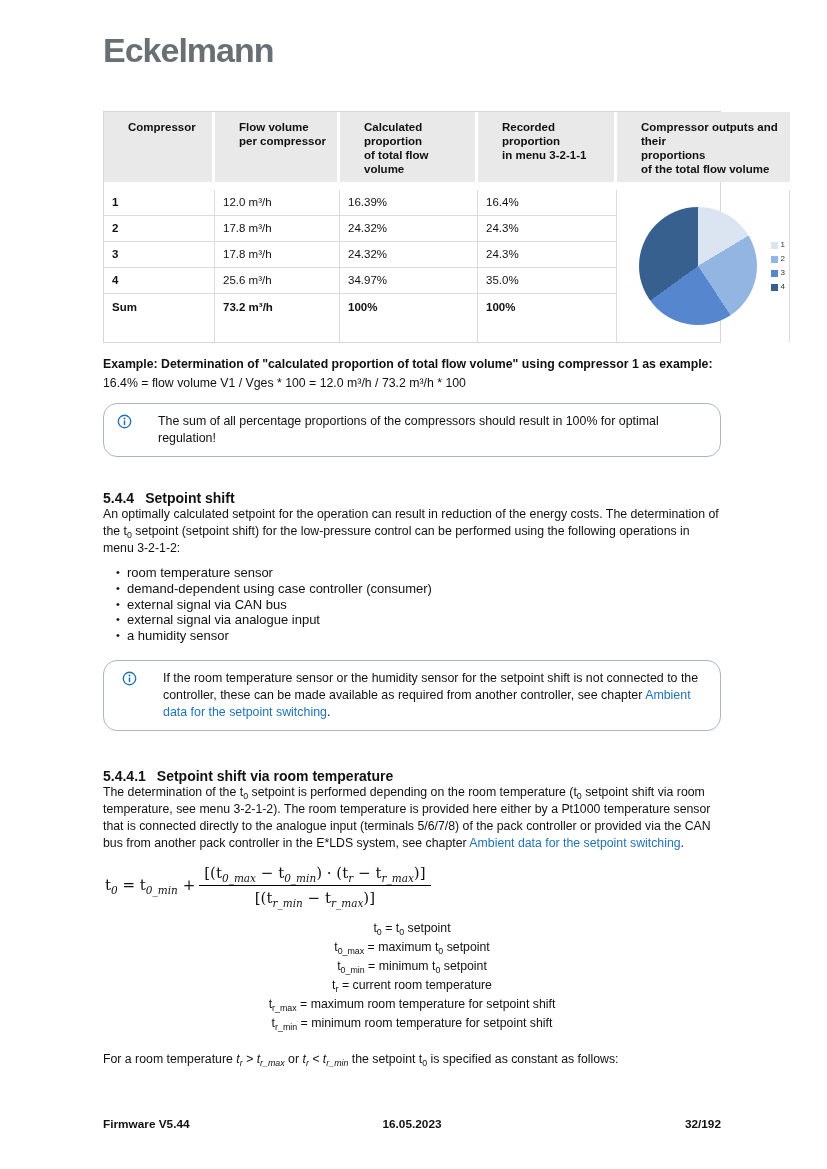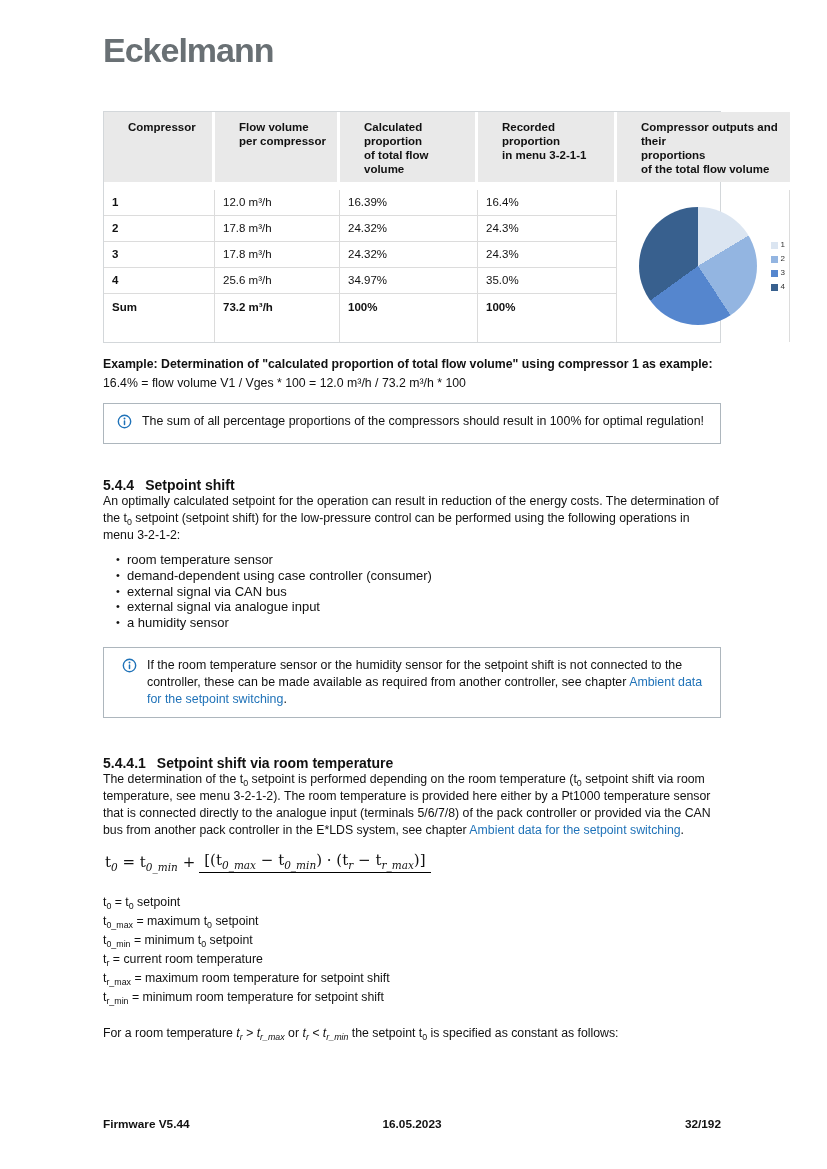--- a/index.html
+++ b/index.html
@@ -52,23 +52,23 @@
   .legend-item { display: flex; align-items: center; gap: 3px; }
   .legend-item .sq { width: 7px; height: 7px; display: inline-block; }
   .legend-item .lbl { font-size: 8px; color: #333; line-height: 8px; }
   
   .example { margin-top: 13px; font-size: 12.3px; line-height: 16.5px; }
   .example .title { font-weight: bold; }
   .example .body { margin-top: 2px; }
   
   .infobox {
     margin-top: 12px;
-    border: 1px solid #adb6bd; border-radius: 0;
+    border: 1px solid #adb6bd; border-radius: 14px;
     padding: 9px 12px 9px 13px;
-    display: flex; align-items: flex-start; gap: 10px;
+    display: flex; align-items: flex-start; gap: 26px;
     font-size: 12.4px; line-height: 17px;
   }
   .infobox .icon { flex: 0 0 auto; margin-top: 1px; }
   
   h2.sect { margin-top: 33px; font-size: 14px; font-weight: bold; }
   h2.sect .num { margin-right: 11px; }
   p.para { font-size: 12.3px; line-height: 17px; }
   ul.blist { margin-top: 8px; list-style: none; }
   ul.blist li { font-size: 13px; line-height: 15.8px; padding-left: 24px; position: relative; }
   ul.blist li::before { content: "•"; position: absolute; left: 13px; font-size: 11px; }
@@ -79,21 +79,21 @@
   .formula {
     margin-top: 12px; margin-left: 2px;
     font-family: "DejaVu Serif", serif; font-size: 15px;
     display: flex; align-items: center;
   }
   .formula sub { font-style: italic; font-size: 10.5px; }
   .frac { display: inline-flex; flex-direction: column; text-align: center; margin-left: 4px; }
   .frac .num { border-bottom: 1px solid #000; padding: 0 5px 3px 5px; }
   .frac .den { padding-top: 3px; }
   
-  .defs { margin-top: 20px; font-size: 12.3px; }
+  .defs { margin-top: 12px; font-size: 12.3px; text-align: center; }
   .defs .defline { line-height: 19px; }
   
   .footer {
     position: absolute; left: 68px; right: 71px; top: 1117px;
     display: flex; font-size: 11.8px; color: #111; font-weight: bold;
   }
   .footer .fl { flex: 1; text-align: left; }
   .footer .fc { flex: 1; text-align: center; }
   .footer .fr { flex: 1; text-align: right; }
 </style>
@@ -228,20 +228,21 @@
   <h2 class="sect" style="margin-top:37px;">
     <span class="num">5.4.4.1</span><span>Setpoint shift via room temperature</span>
   </h2>
 
   <p class="para"><span>The determination of the t<sub>0</sub></span><span> setpoint is performed depending on the room temperature (t<sub>0</sub></span><span> setpoint shift via room temperature, see menu 3-2-1-2). The room temperature is provided here either by a Pt1000 temperature sensor that is connected directly to the analogue input (terminals 5/6/7/8) of the pack controller or provided via the CAN bus from another pack controller in the E*LDS system, see chapter </span><a class="link">Ambient data for the setpoint switching</a><span>.</span></p>
 
   <div class="formula">
     <span class="lhs"><span>t<sub>0</sub></span><span> = </span><span>t<sub>0_min</sub></span><span> + </span></span>
     <span class="frac">
       <span class="num"><span>[(t<sub>0_max</sub></span><span> − </span><span>t<sub>0_min</sub></span><span>) · (t<sub>r</sub></span><span> − </span><span>t<sub>r_max</sub></span><span>)]</span></span>
+      <span class="den"><span>[(t<sub>r_min</sub></span><span> − </span><span>t<sub>r_max</sub></span><span>)]</span></span>
     </span>
   </div>
 
   <div class="defs">
     <div class="defline"><span>t<sub>0</sub></span><span> = t<sub>0</sub></span><span> setpoint</span></div>
     <div class="defline"><span>t<sub>0_max</sub></span><span> = maximum t<sub>0</sub></span><span> setpoint</span></div>
     <div class="defline"><span>t<sub>0_min</sub></span><span> = minimum t<sub>0</sub></span><span> setpoint</span></div>
     <div class="defline"><span>t<sub>r</sub></span><span> = current room temperature</span></div>
     <div class="defline"><span>t<sub>r_max</sub></span><span> = maximum room temperature for setpoint shift</span></div>
     <div class="defline"><span>t<sub>r_min</sub></span><span> = minimum room temperature for setpoint shift</span></div>

